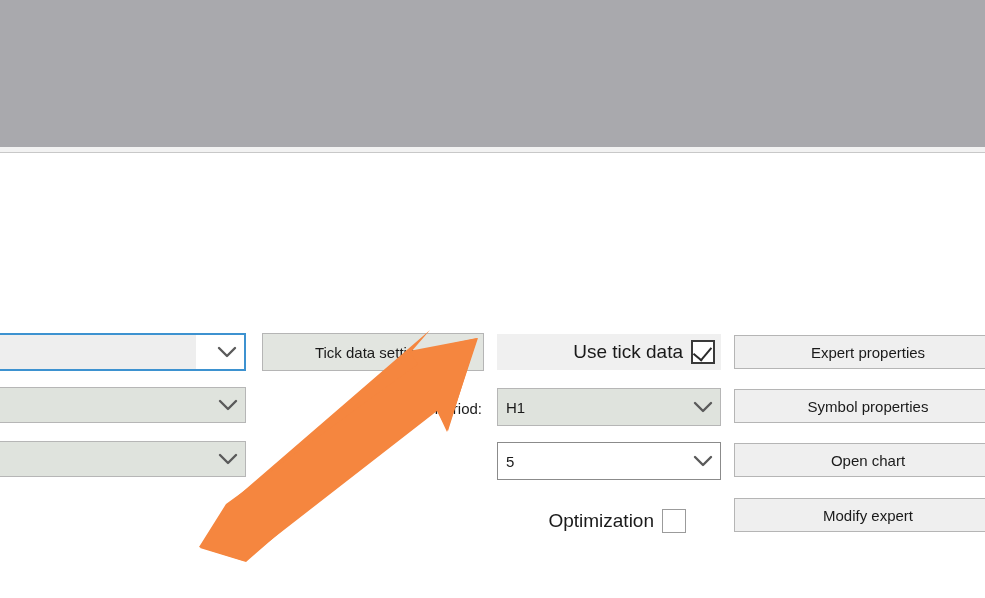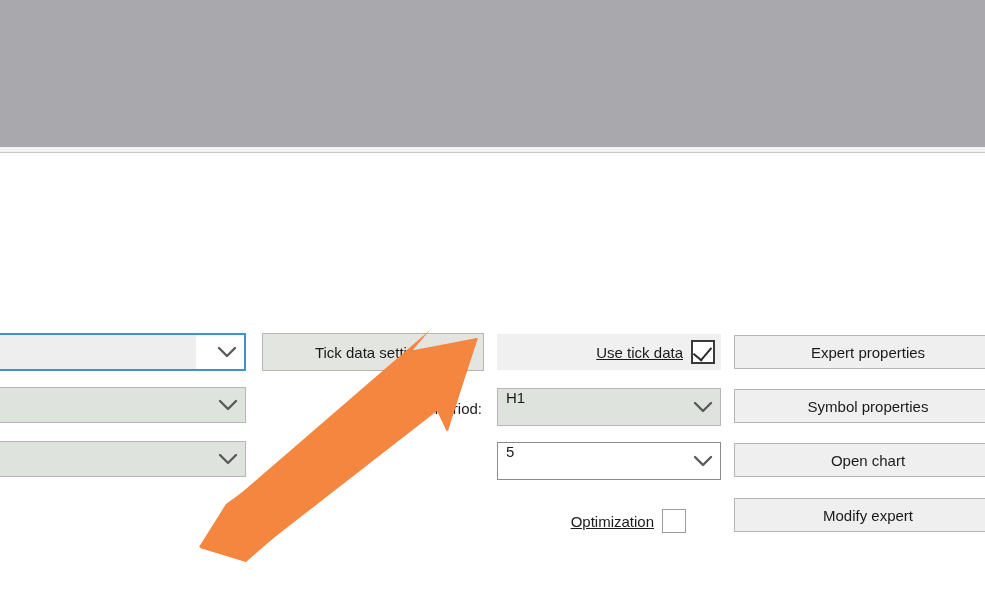--- a/index.html
+++ b/index.html
@@ -66,20 +66,21 @@
     width: 985px;
     height: 441px;
     background: #ffffff;
   }
 
   
   .combo {
     position: absolute;
     box-sizing: border-box;
     display: flex;
+    align-items: center;
     font-size: 15px;
     color: #1a1a1a;
   }
   .combo .combo-text {
     flex: 1 1 auto;
     padding-left: 8px;
     white-space: nowrap;
     overflow: hidden;
   }
   .combo .chev {
@@ -168,24 +169,23 @@
   .lbl-spread { left: 330px; top: 288px; width: 160px; height: 34px; }
 
   
   .chk-strip {
     position: absolute;
     box-sizing: border-box;
     display: flex;
     align-items: center;
     justify-content: flex-end;
     padding-right: 6px;
-    font-size: 15px;
+    font-size: 19px;
     color: #1a1a1a;
     white-space: nowrap;
-    text-decoration: underline;
   }
   .chk-usetick {
     left: 497px;
     top: 177px;
     width: 224px;
     height: 36px;
     background: #f0f0f0;
   }
   .chk-optim {
     left: 468px;

